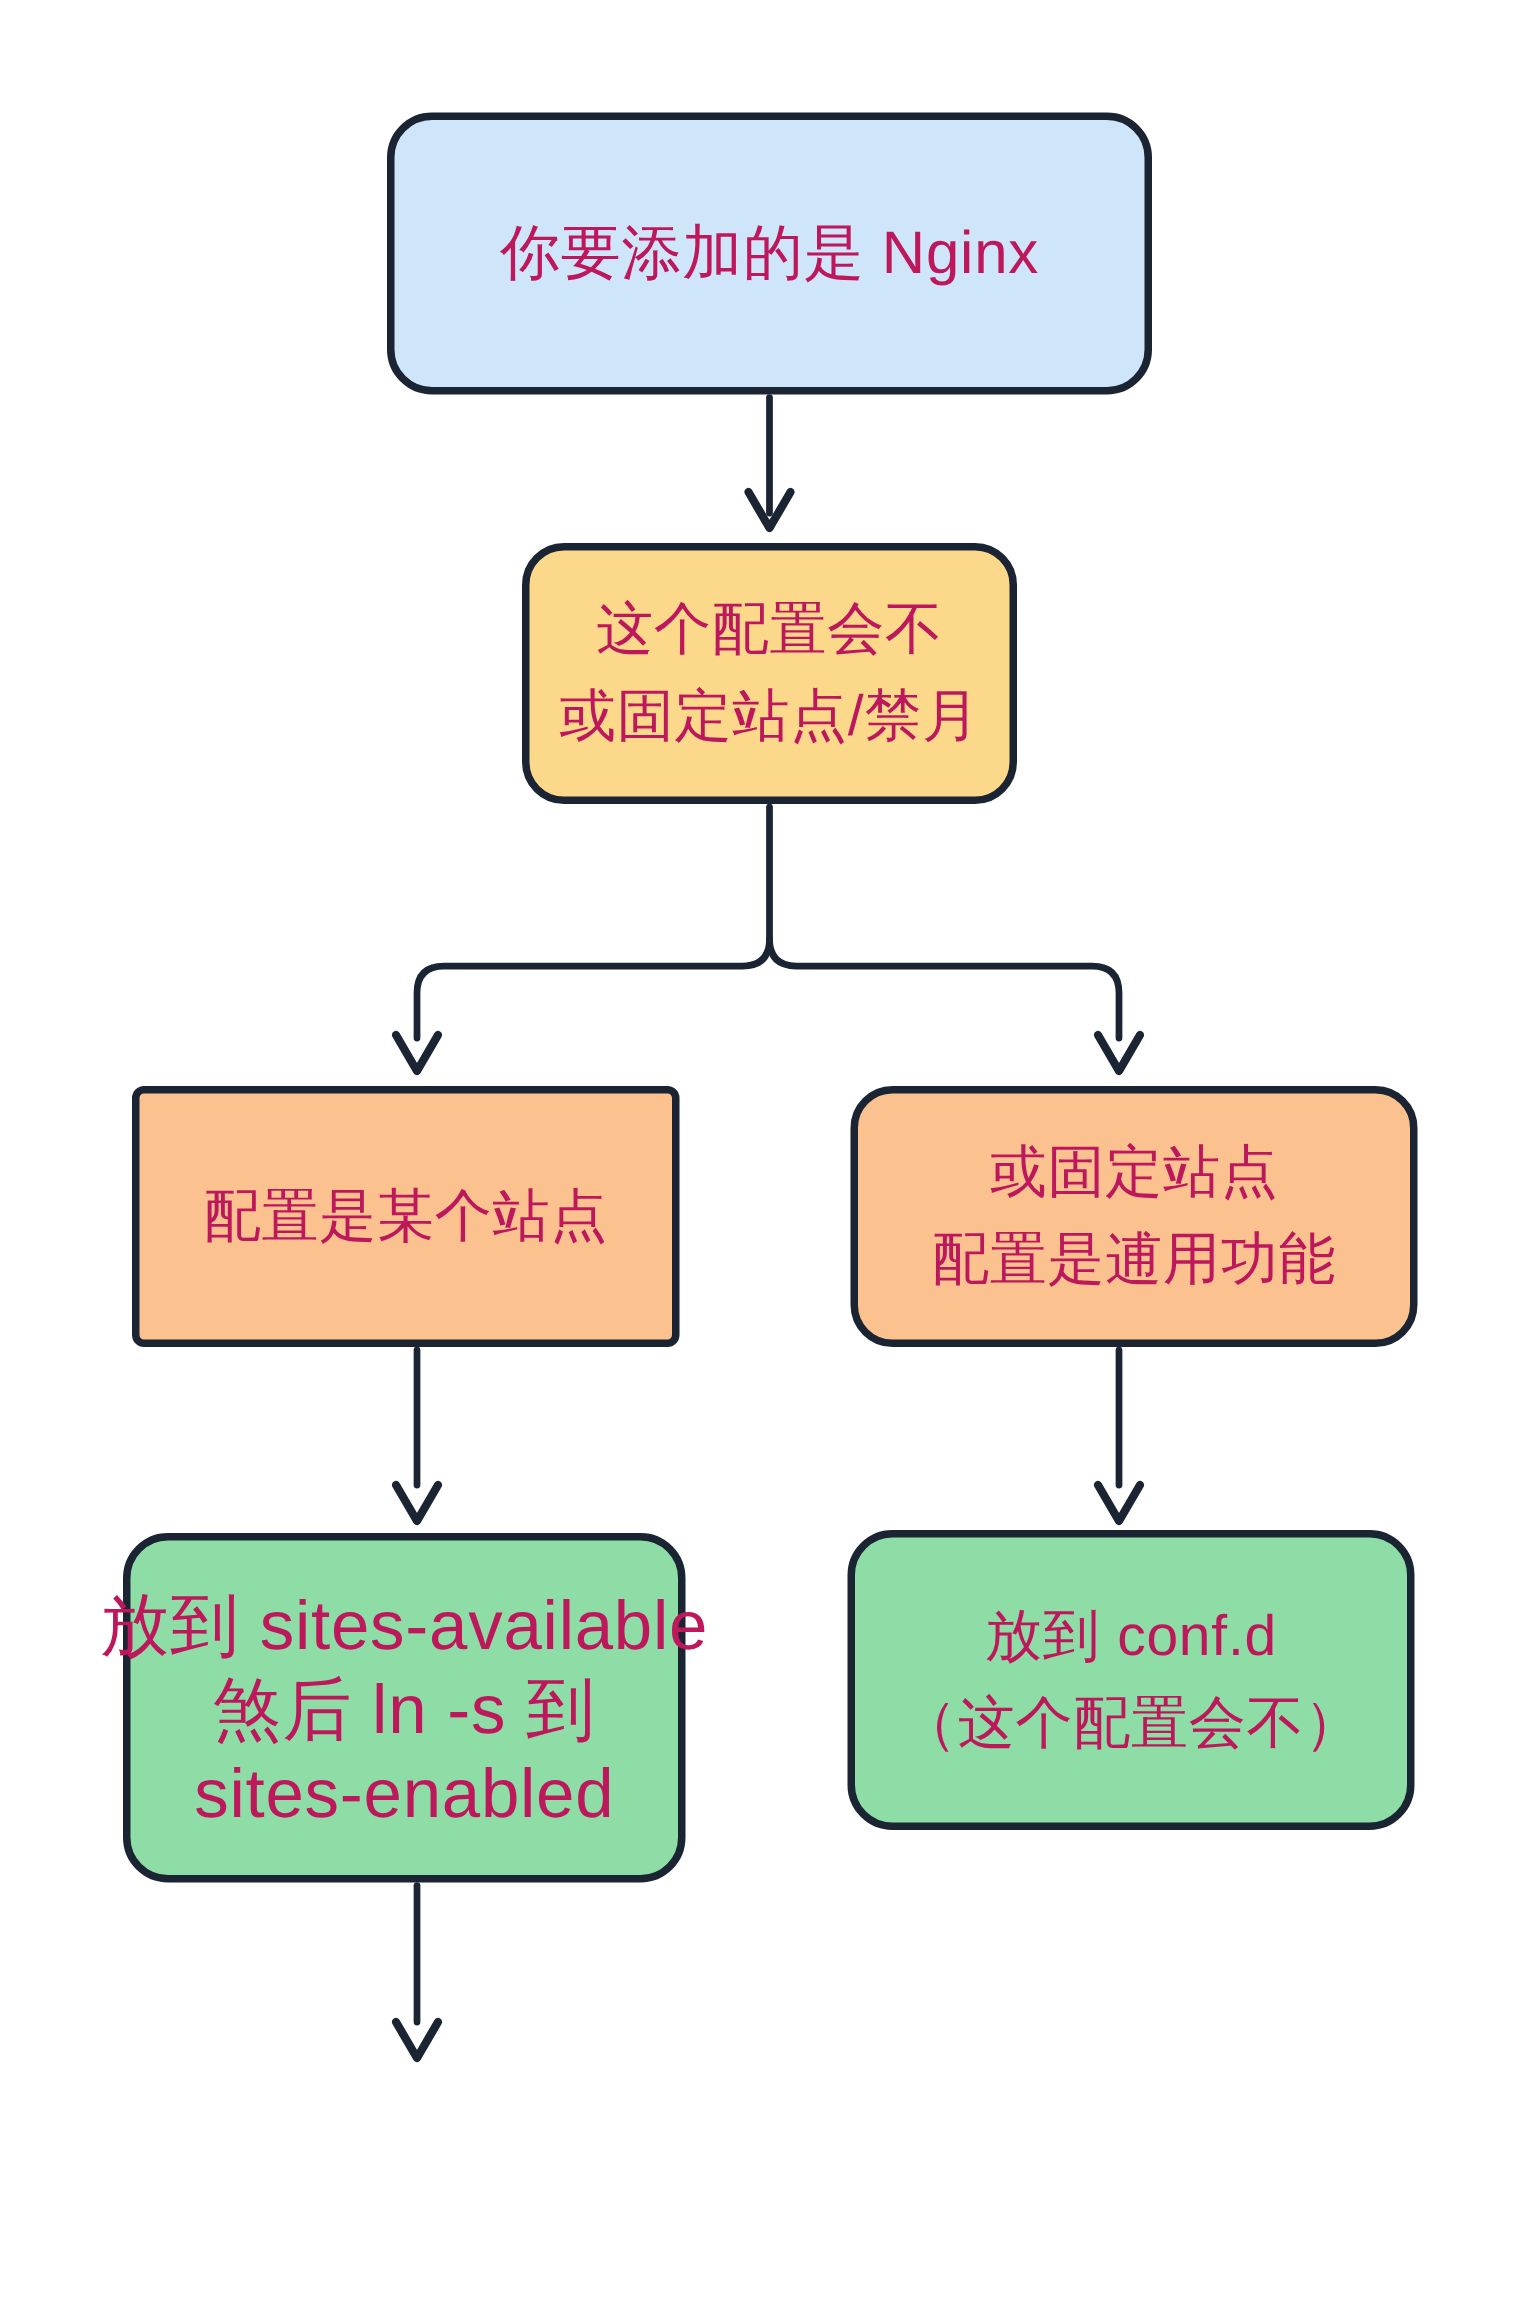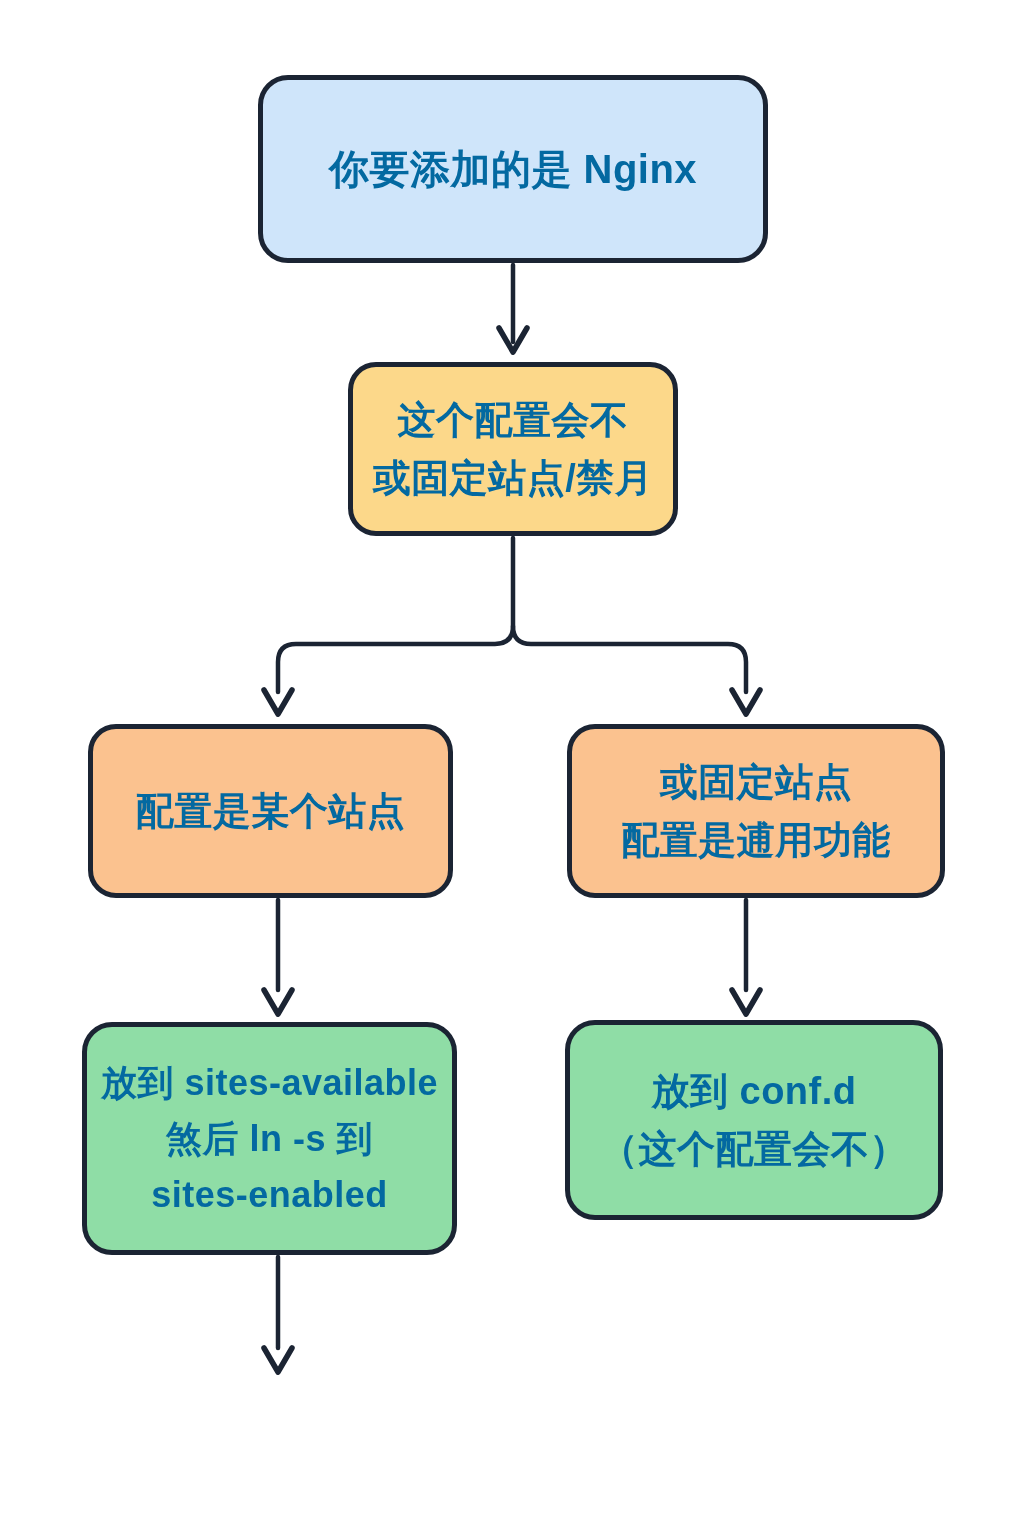--- a/index.html
+++ b/index.html
@@ -39,54 +39,54 @@
   .node {
     position: absolute;
     box-sizing: border-box;
     border: 5px solid #1b2433;
     border-radius: 30px;
     display: flex;
     flex-direction: column;
     align-items: center;
     justify-content: center;
     text-align: center;
-    font-weight: 700;
-    color: #0369a1;
+    font-weight: 400;
+    color: #be185d;
     letter-spacing: 0.5px;
   }
   .node .line { white-space: nowrap; }
 
   .node-start {
     left: 258px; top: 75px; width: 510px; height: 188px;
     background: #cfe5fa;
     font-size: 40px; line-height: 60px;
   }
   .node-decision {
     left: 348px; top: 362px; width: 330px; height: 174px;
     background: #fcd88a;
     font-size: 38px; line-height: 58px;
     border-radius: 28px;
     text-align: right;
   }
   .node-branch-server {
     left: 88px; top: 724px; width: 365px; height: 174px;
     background: #fbc28f;
     font-size: 38px; line-height: 58px;
-    border-radius: 28px;
+    border-radius: 8px;
   }
   .node-branch-general {
     left: 567px; top: 724px; width: 378px; height: 174px;
     background: #fbc28f;
     font-size: 38px; line-height: 58px;
     border-radius: 28px;
   }
   .node-action-sites {
     left: 82px; top: 1022px; width: 375px; height: 233px;
     background: #8fdda6;
-    font-size: 36px; line-height: 56px;
+    font-size: 46px; line-height: 56px;
   }
   .node-action-confd {
     left: 565px; top: 1020px; width: 378px; height: 200px;
     background: #8fdda6;
     font-size: 38px; line-height: 58px;
   }
 </style>
 </head>
 <body>
 

